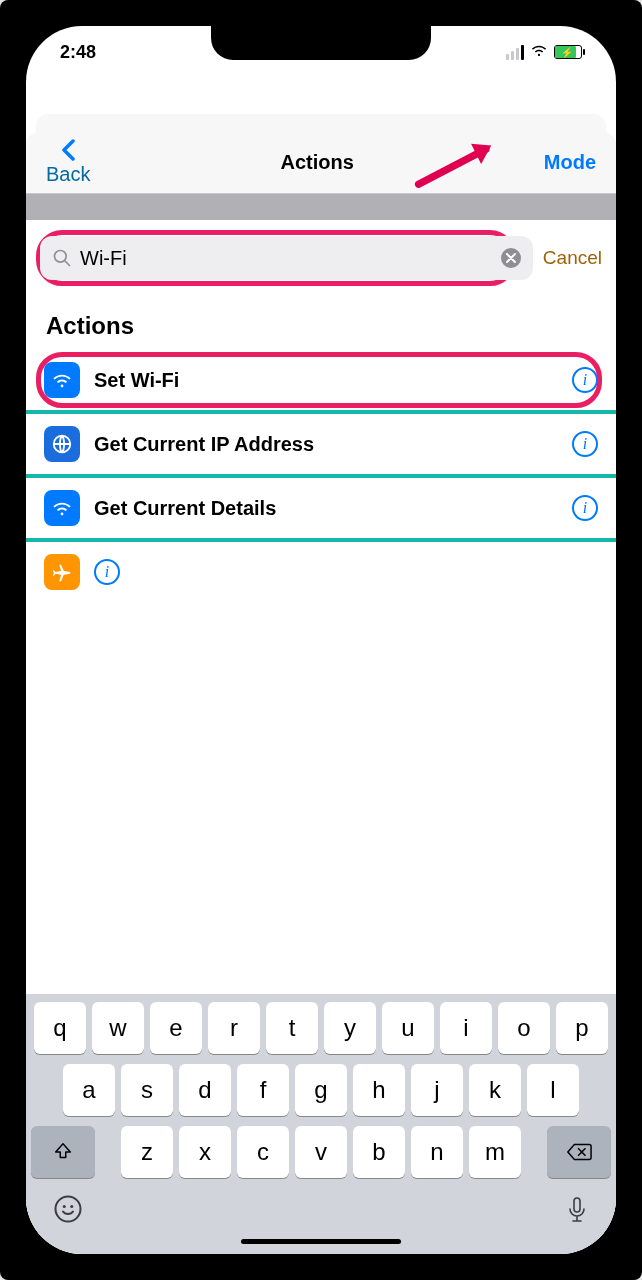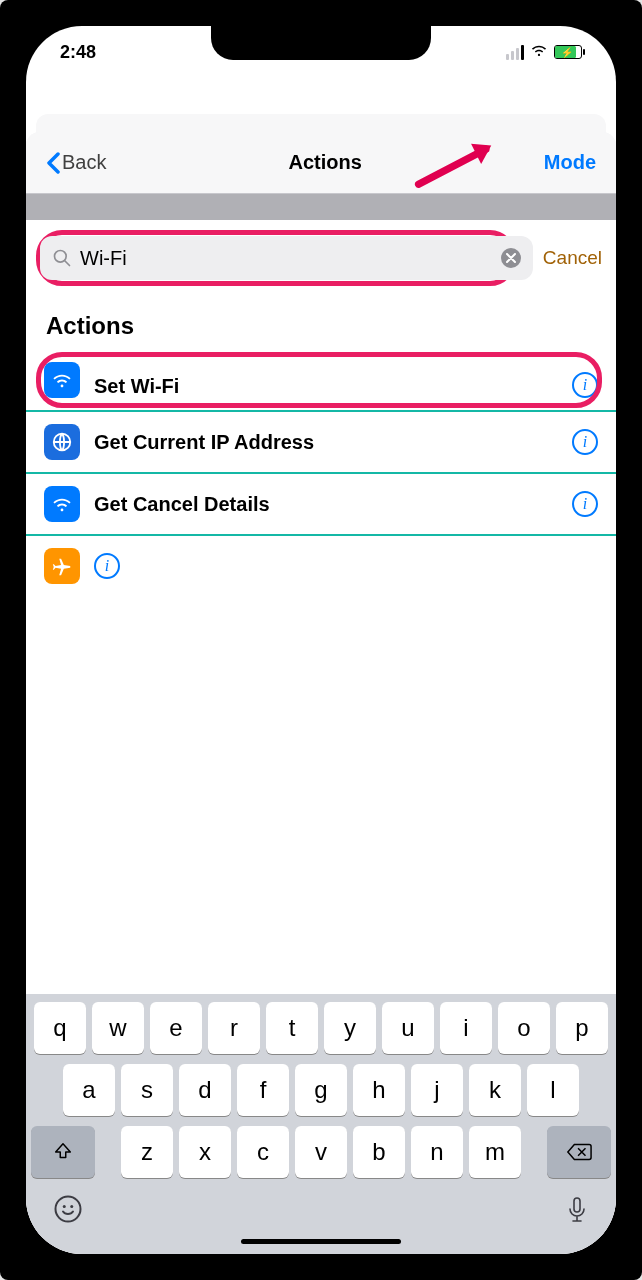--- a/index.html
+++ b/index.html
@@ -15,33 +15,33 @@
   .signal span:nth-child(1){height:6px;} .signal span:nth-child(2){height:9px;} .signal span:nth-child(3){height:12px; background:#c7c7cc;} .signal span:nth-child(4){height:15px; background:#000;}
   .wifi-status svg { width:18px; height:18px; }
   .battery { width:28px; height:14px; border:1.5px solid #000; border-radius:3px; position:relative;}
   .battery::after{content:""; position:absolute; right:-4px; top:3px; width:2.5px; height:6px; background:#000; border-radius:2px;}
   .battery-fill{ background:#34c759; height:100%; width:80%; border-radius:1.5px;}
   .bolt{ position:absolute; top:50%; left:50%; transform:translate(-50%,-50%); color:#fff; font-size:10px;}
 
   .backdrop-card { position:absolute; top:88px; left:10px; right:10px; height:40px; background:#f7f7f8; border-radius:12px 12px 0 0; z-index:1;}
   .sheet { position:absolute; top:106px; left:0; right:0; bottom:0; background:#f2f2f7; border-radius:14px 14px 0 0; z-index:2; display:flex; flex-direction:column;}
   .nav { height:62px; background:#f7f7f8; border-radius:14px 14px 0 0; display:flex; align-items:center; justify-content:space-between; padding:0 20px; border-bottom:1px solid #c7c7cc;}
-  .nav-back{ color:#404040; font-size:20px; display:flex; align-items:center; gap:2px;}
+  .nav-back{ color:#0369a1; font-size:20px; display:flex; align-items:center; gap:2px;flex-direction:column;}
   .nav-title{ font-weight:600; font-size:20px;}
   .nav-next{ color:#007aff; font-size:20px; font-weight:600;}
   .gray-band{ height:26px; background:#b0b0b5;}
   .search-row{ background:#fff; padding:16px 14px; display:flex; align-items:center; gap:10px; position:relative;justify-content:center;}
   .search-box{ flex:1; background:#eeeef0; border-radius:12px; height:44px; display:flex; align-items:center; padding:0 12px; gap:8px; position:relative;}
   .search-box input{ border:none; background:transparent; font-size:20px; flex:1; outline:none;}
   .clear-btn{ width:20px; height:20px; background:#8e8e93; border-radius:50%; color:#fff; display:flex; align-items:center; justify-content:center; font-size:13px; line-height:1;}
   .cancel{ color:#a16207; font-size:19px;}
   .section-hdr{ padding:16px 20px 10px; font-size:24px; font-weight:700; background:#fff;}
   .list{ background:#fff;}
-  .row{ display:flex; align-items:center; padding:12px 18px; border-top:2px solid #14b8a6; gap:14px; position:relative;}
-  .row:first-child{border-top:none;align-items:flex-end;}
+  .row{ display:flex; align-items:center; padding:12px 18px; border-top:4px solid #14b8a6; gap:14px; position:relative;}
+  .row:first-child{border-top:none;}
   .icon-box{ width:36px; height:36px; border-radius:8px; display:flex; align-items:center; justify-content:center; color:#fff; flex-shrink:0;}
   .icon-blue{ background:#007aff;}
   .icon-blue-dark{ background:#1b6dde;}
   .icon-orange{ background:#ff9500;}
   .row-label{ flex:1; font-size:20px; font-weight:600;}
   .info{ width:26px; height:26px; border:2px solid #007aff; border-radius:50%; color:#007aff; font-size:16px; font-family:Georgia,serif; font-style:italic; display:flex; align-items:center; justify-content:center;}
   .spacer{ flex:1; background:#fff;}
 
   
   .hl{ position:absolute; border:5px solid #e91e63; border-radius:26px; pointer-events:none;}
@@ -152,21 +152,21 @@
             </div>
             <span class="row-label">Get Current IP Address</span>
             <div class="info">i</div>
           </div>
           <div class="row">
             <div class="icon-box icon-blue">
               <svg width="22" height="22" viewBox="0 0 24 24">
                   <path d="M12 20c.8 0 1.5-.7 1.5-1.5S12.8 17 12 17s-1.5.7-1.5 1.5S11.2 20 12 20zm-4.2-4.7c2.3-2.3 6-2.3 8.4 0l1.4-1.4c-3.1-3.1-8.1-3.1-11.2 0l1.4 1.4zM4 11.5c4.4-4.4 11.6-4.4 16 0l1.4-1.4c-5.2-5.2-13.6-5.2-18.8 0L4 11.5z" fill="#fff"></path>
                 </svg>
             </div>
-            <span class="row-label">Get Cancel Details</span>
+            <span class="row-label">Get Current Details</span>
             <div class="info">i</div>
           </div>
           <div class="row">
             <div class="icon-box icon-orange">
               <svg width="22" height="22" viewBox="0 0 24 24">
                   <path d="M21 12l-7-1-3-7h-2l2 7-6 1-2-2H2l1 3-1 3h1l2-2 6 1-2 7h2l3-7 7-1v-2z" fill="#fff"></path>
                 </svg>
             </div>
             <div class="info">i</div>
           </div>

